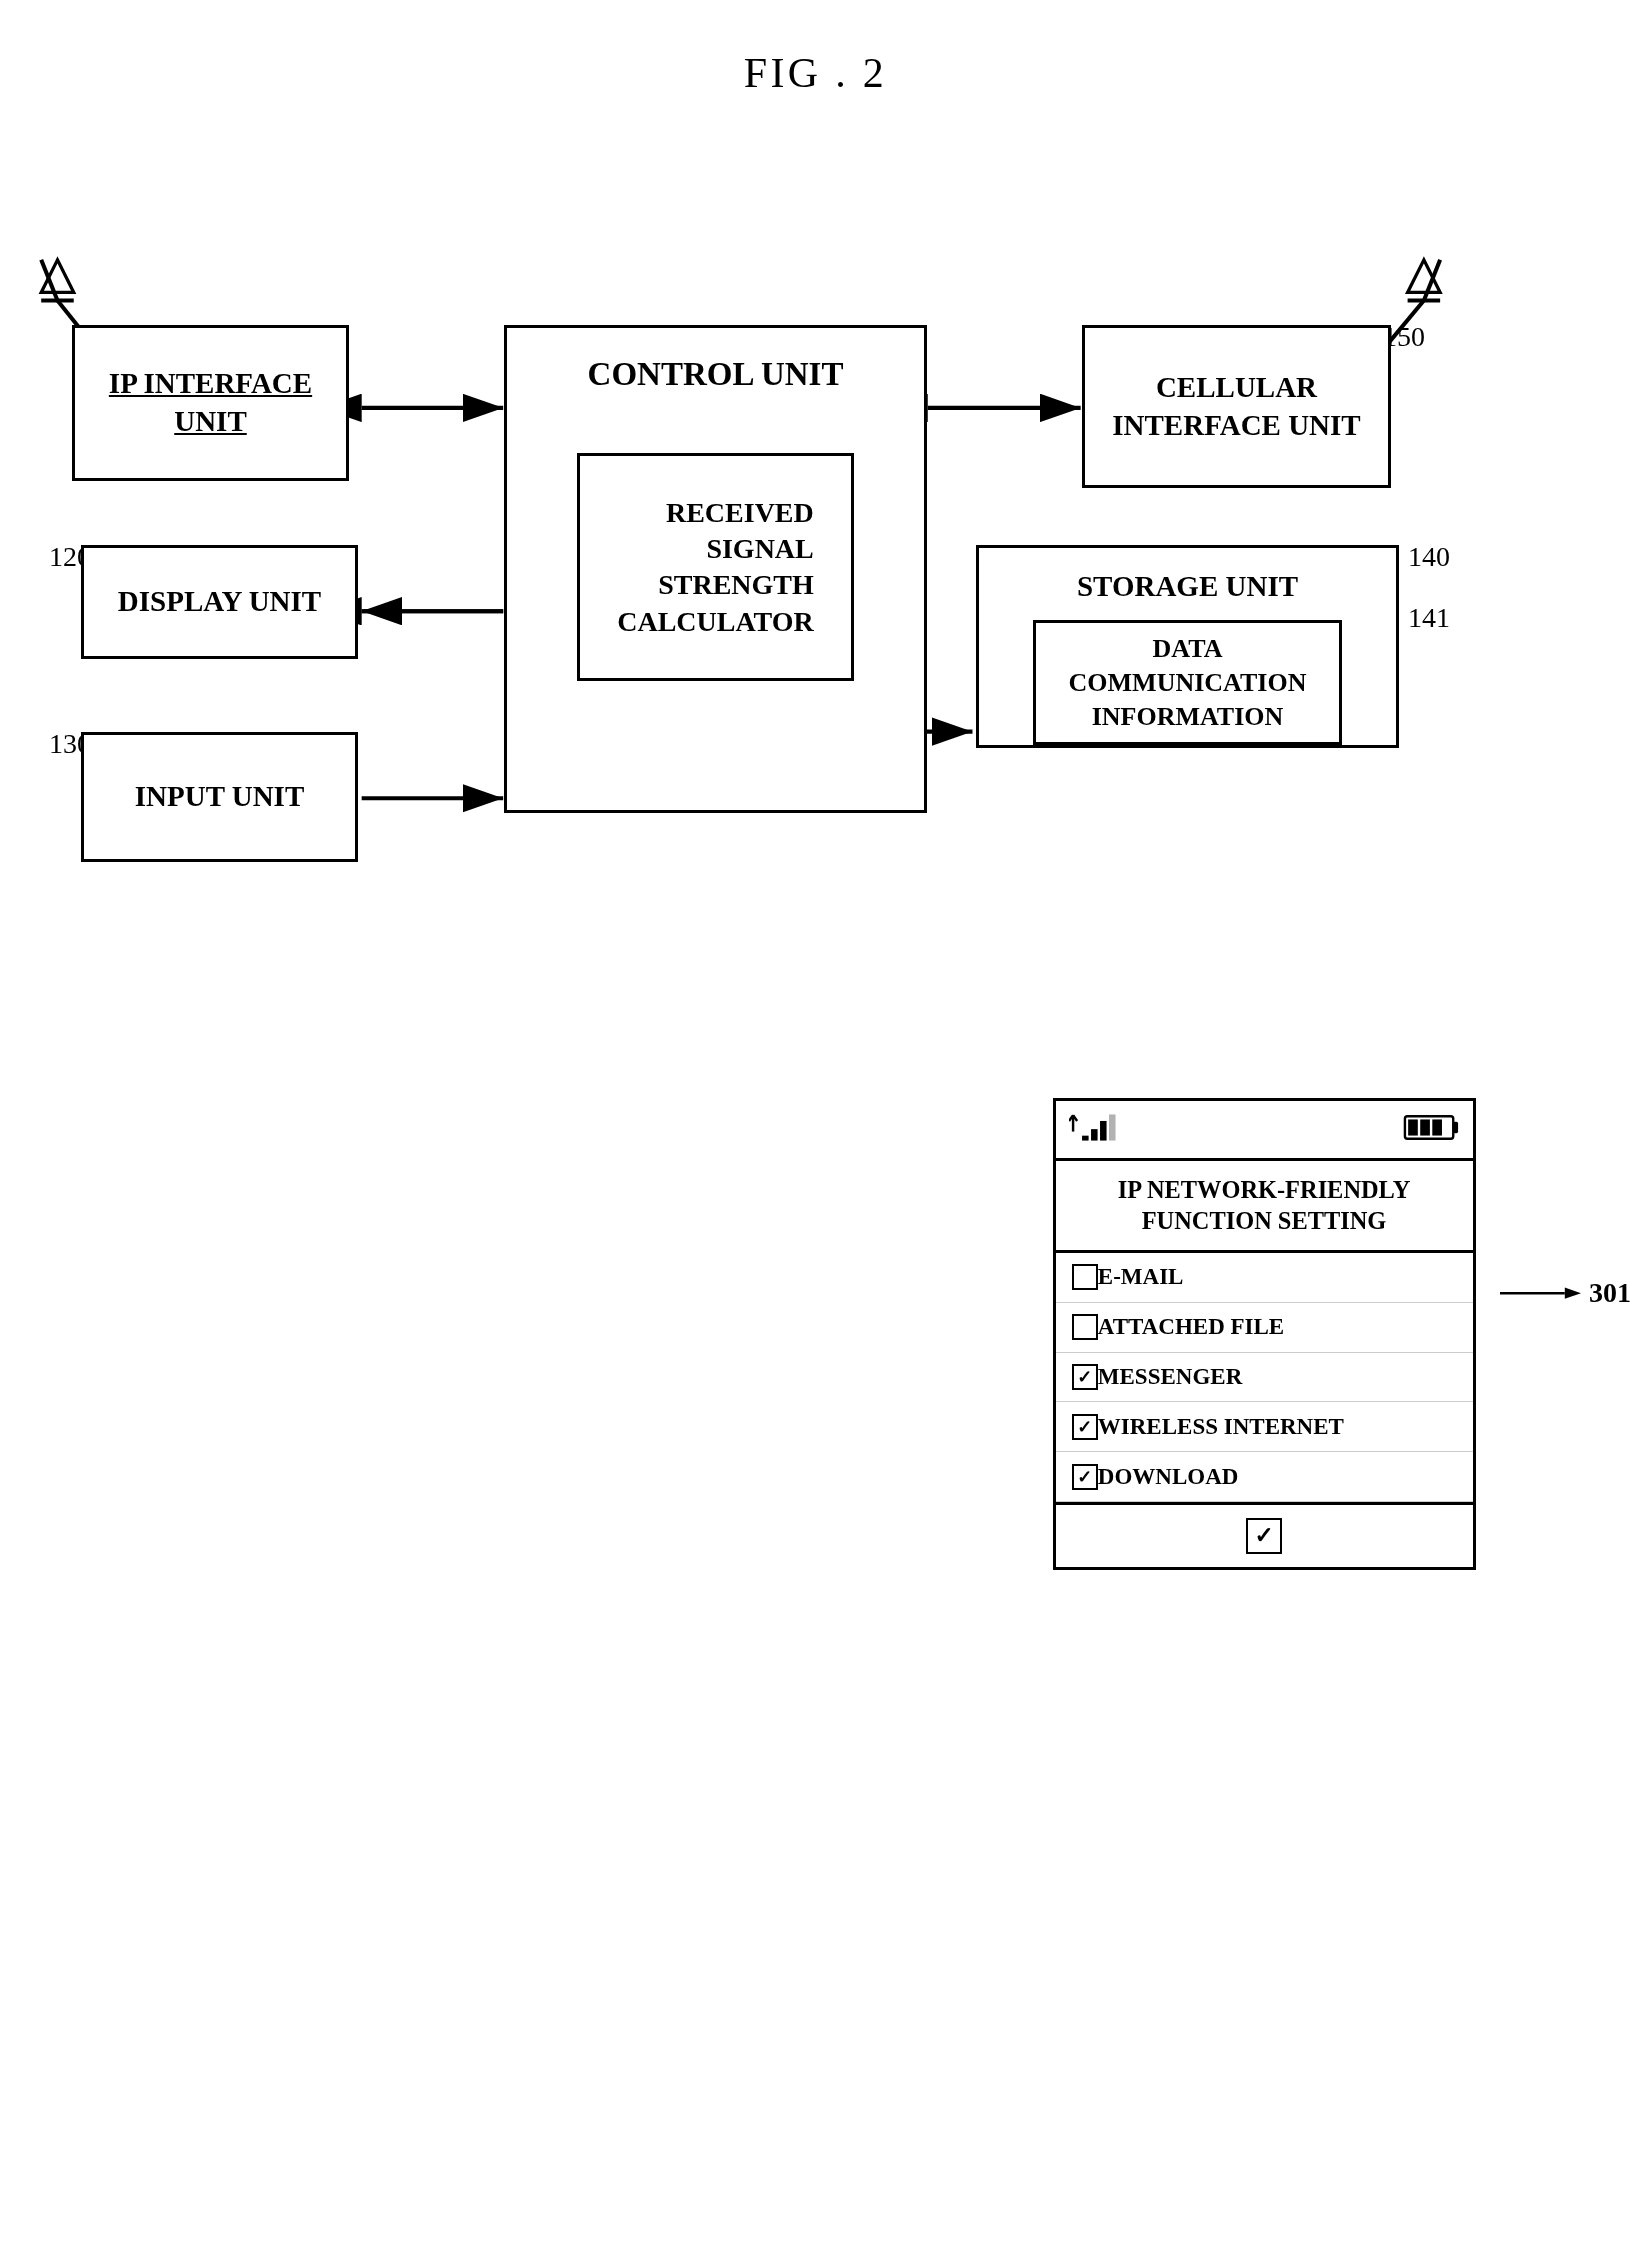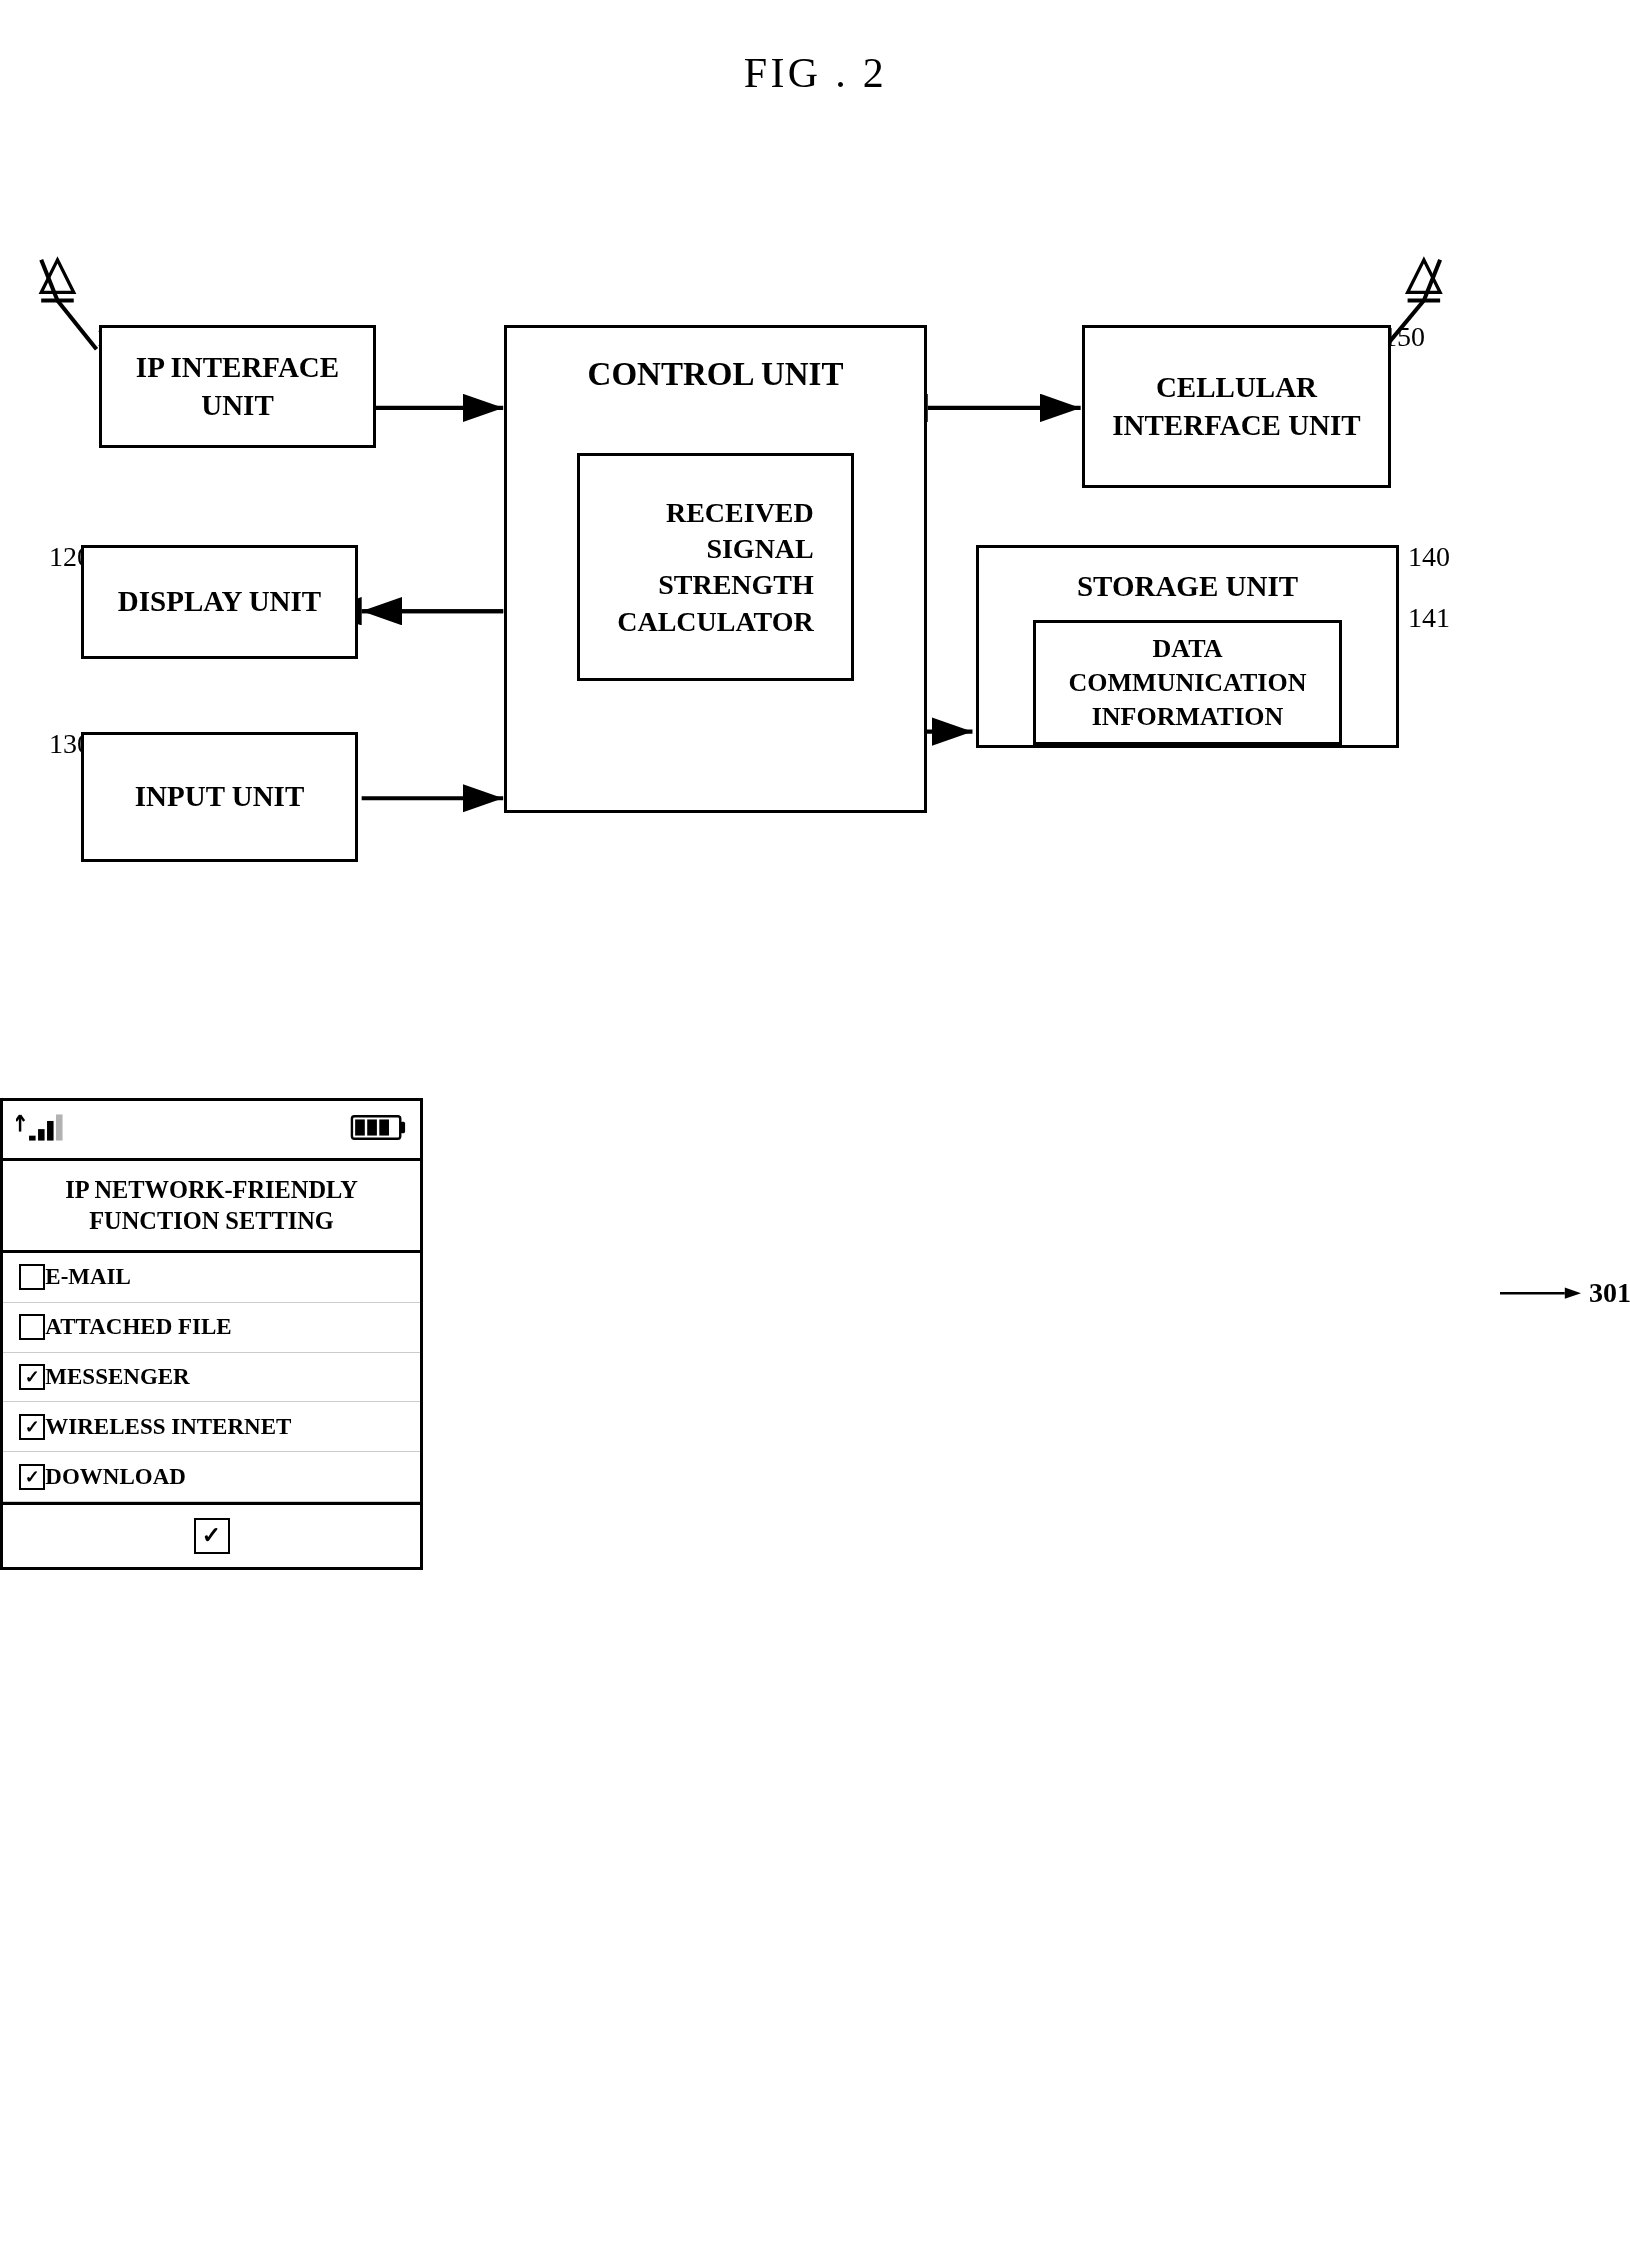--- a/index.html
+++ b/index.html
@@ -67,24 +67,25 @@
       align-items: center;
       justify-content: center;
       text-align: right;
       font-size: 28px;
       font-weight: bold;
       line-height: 1.3;
       margin-top: 33px;
     }
 
     .ip-interface {
-      left: 99px;
+      left: 72px;
       top: 179px;
       width: 277px;
-      height: 123px;
+      height: 156px;
+      text-decoration: underline;
     }
 
     .display-unit {
       left: 81px;
       top: 399px;
       width: 277px;
       height: 114px;
     }
 
     .input-unit {
@@ -157,21 +158,21 @@
     .fig3-title {
       text-align: center;
       font-size: 42px;
       font-weight: normal;
       letter-spacing: 3.3px;
       margin-bottom: 65px;
     }
 
     .phone-screen-container {
       display: flex;
-      justify-content: space-between;
+      justify-content: flex-end;
       align-items: flex-start;
       position: relative;
     }
 
     .phone-screen {
       border: 3.3px solid #000;
       width: 423px;
       background: #fff;
     }
 

